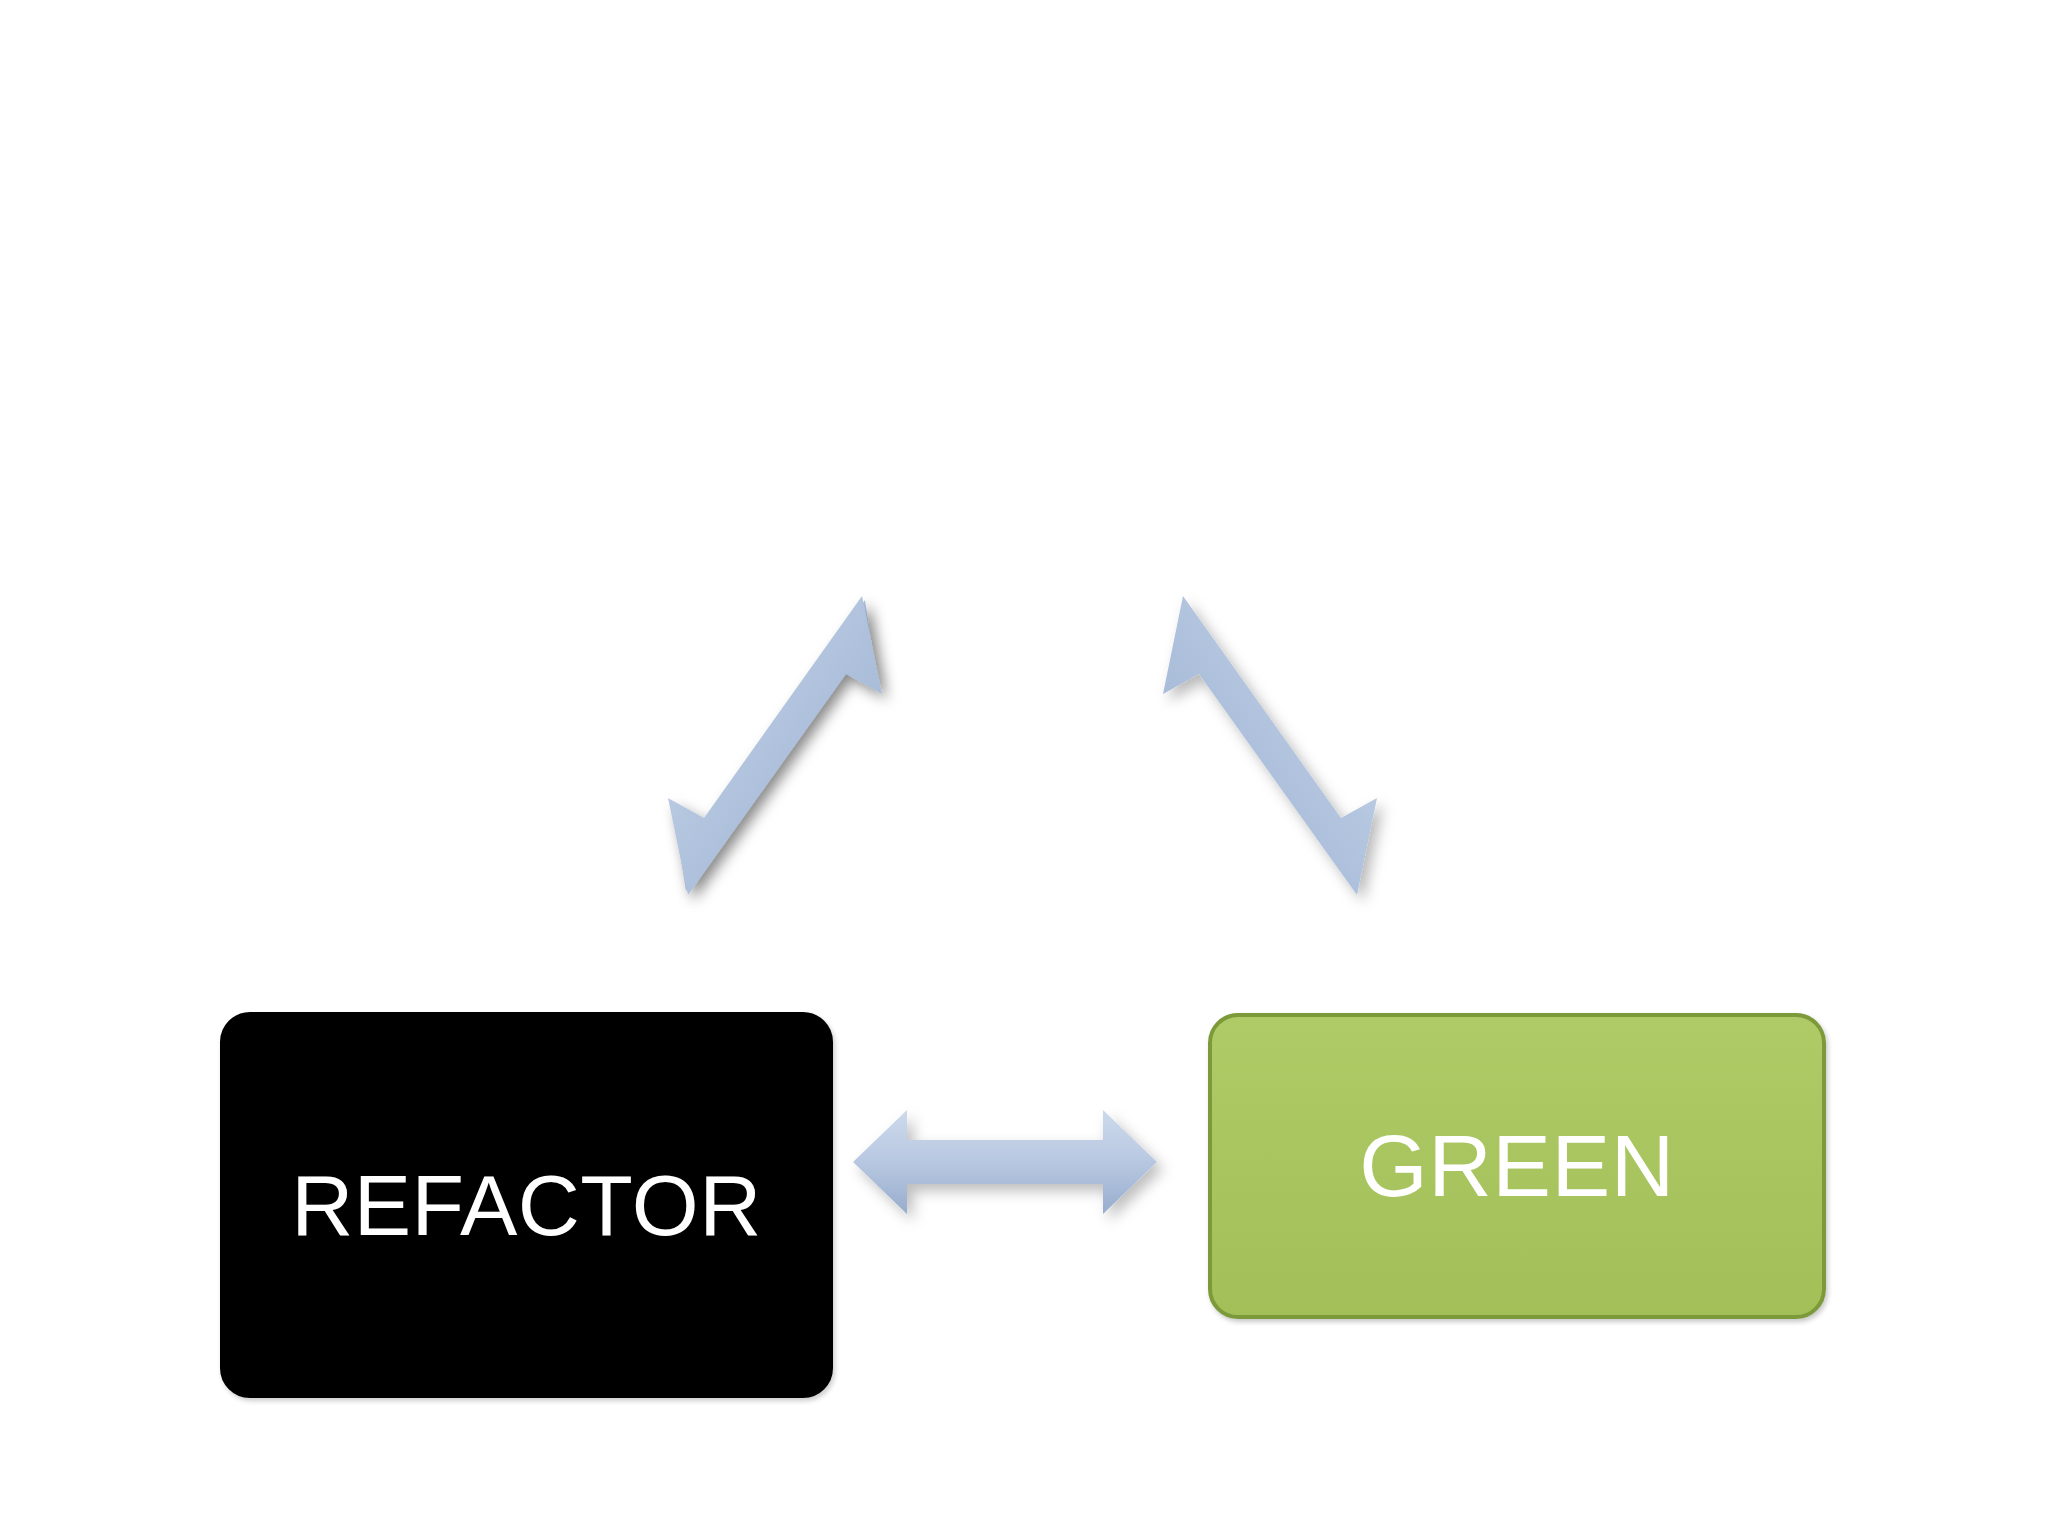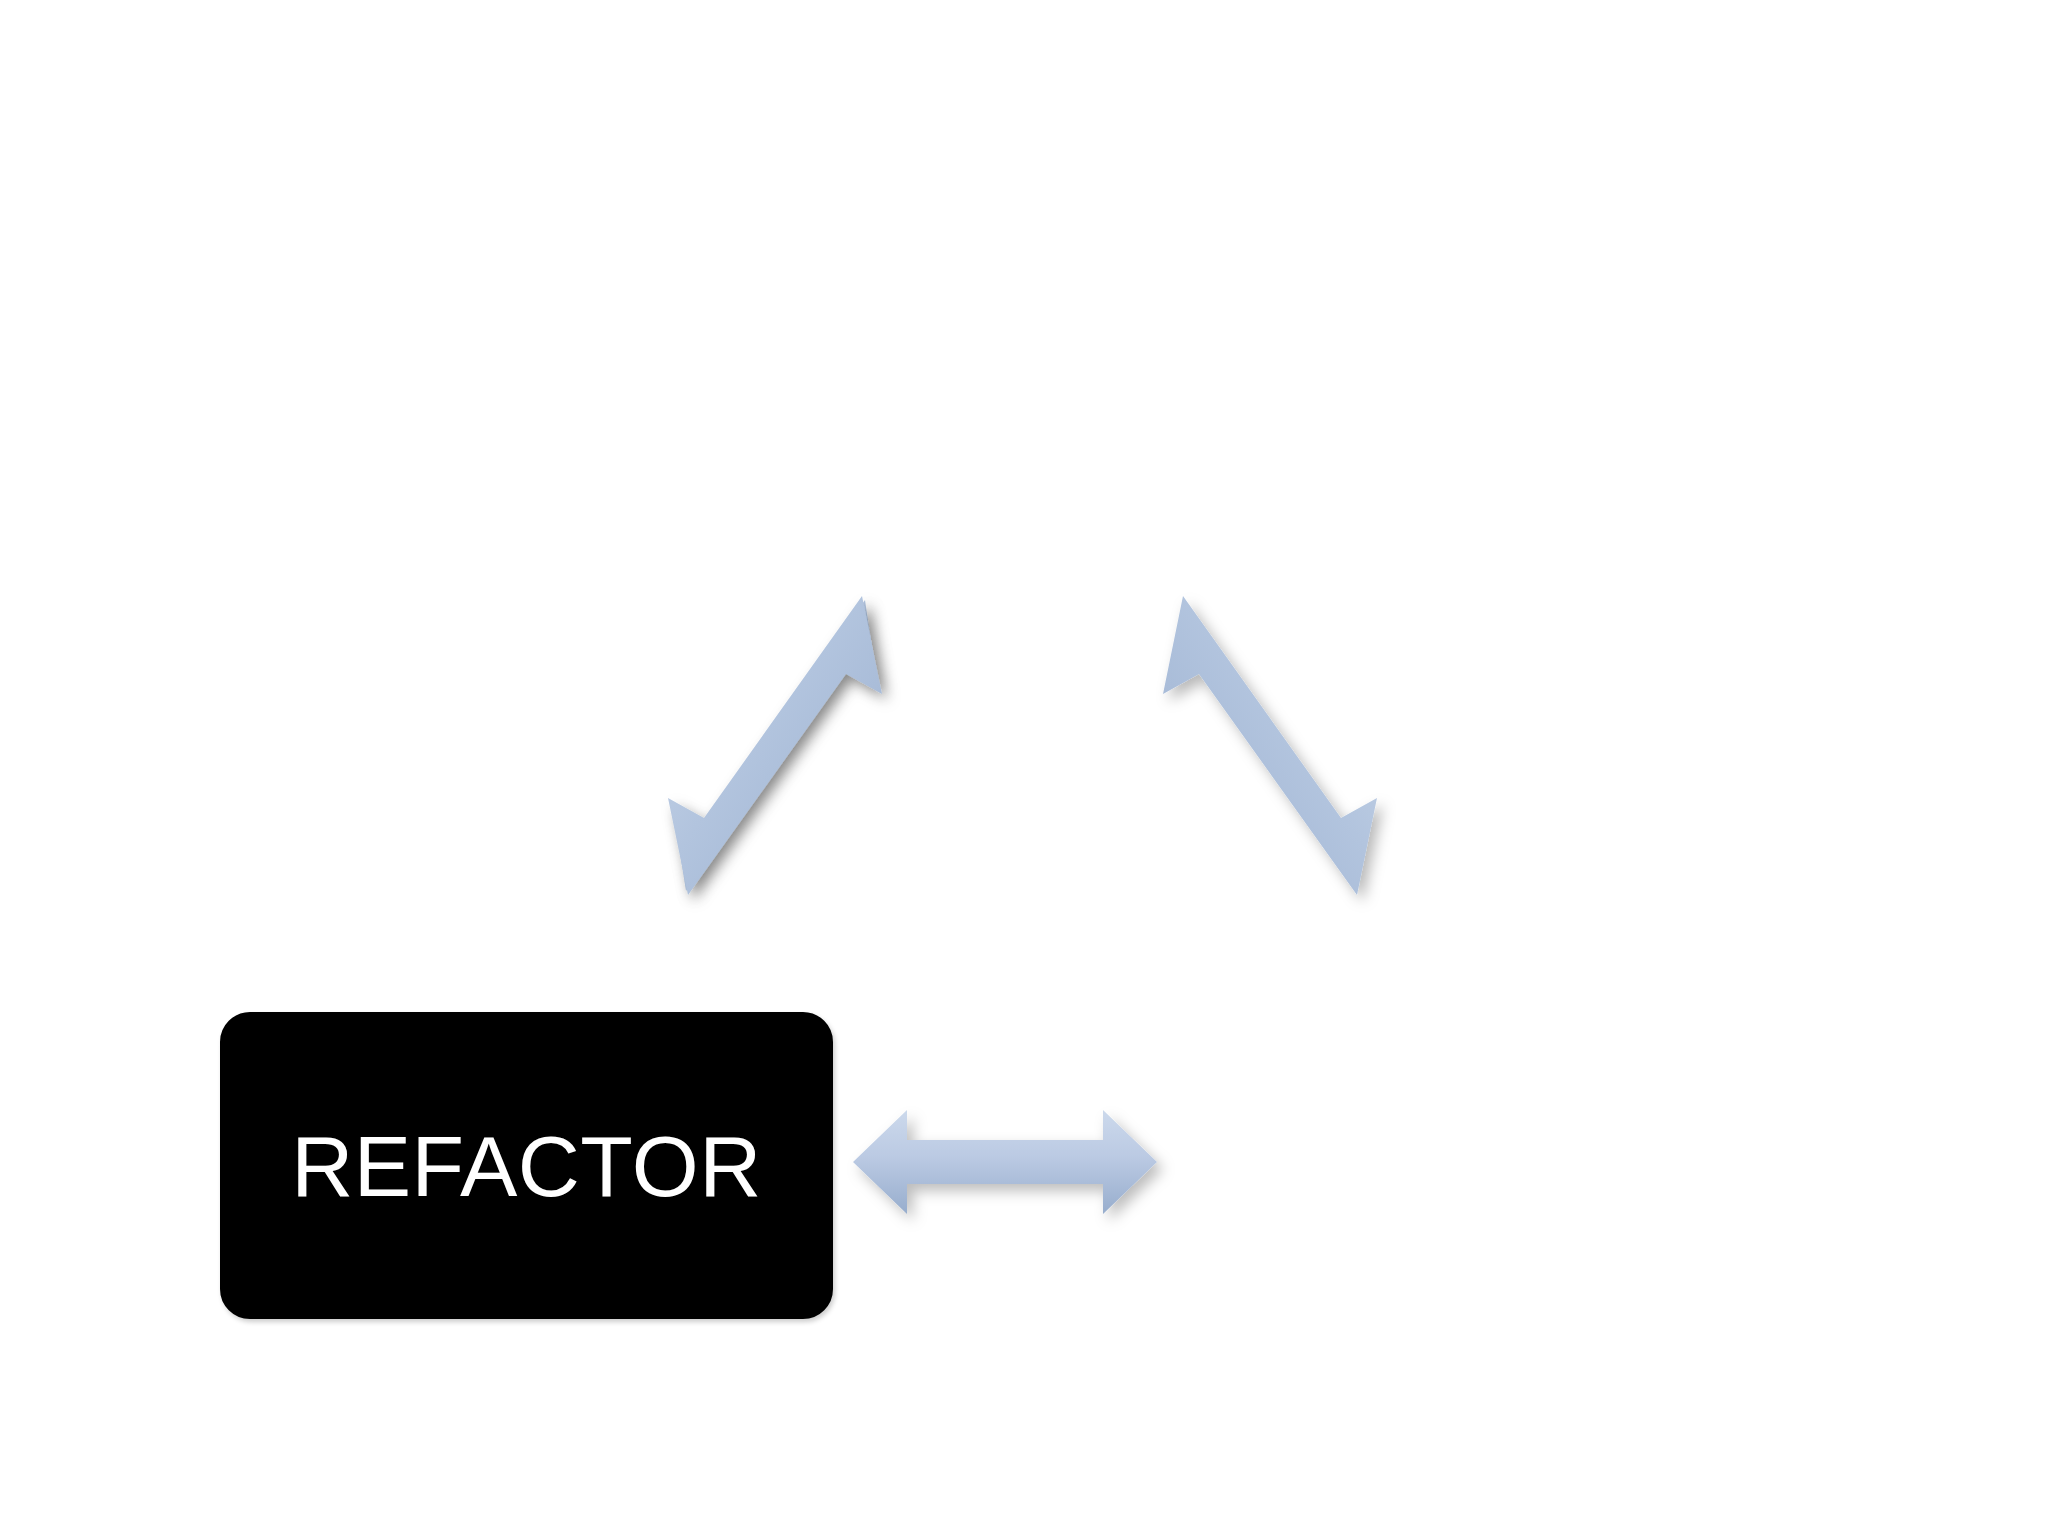--- a/index.html
+++ b/index.html
@@ -51,21 +51,21 @@
     border: 4px solid #a5403c;
     box-shadow: 2px 3px 5px rgba(0,0,0,0.22);
   }
   #node-red .node-label { font-size: 88px; }
 
   
   #node-refactor {
     left: 220px;
     top: 1012px;
     width: 613px;
-    height: 307px;
+    height: 386px;
     background: #000000;
     border: 3px solid #000000;
     box-shadow: 2px 3px 5px rgba(0,0,0,0.20);
   }
   #node-refactor .node-label { font-size: 86px; }
 
   
   #node-green {
     left: 1208px;
     top: 1013px;
@@ -105,20 +105,23 @@
 </head>
 <body>
 
 <div id="slide">
 
 
   <div class="node" id="node-refactor">
     <span class="node-label">REFACTOR</span>
   </div>
 
+  <div class="node" id="node-green">
+    <span class="node-label">GREEN</span>
+  </div>
 
   <div class="arrow" id="arrow-red-refactor">
     <svg width="330" height="350" viewBox="0 0 330 350" xmlns="http://www.w3.org/2000/svg">
       <defs>
         <linearGradient id="gradDiagL" x1="0" y1="0" x2="1" y2="1">
           <stop offset="0%" stop-color="#cbd8ea"></stop>
           <stop offset="45%" stop-color="#b2c4de"></stop>
           <stop offset="100%" stop-color="#9aafcf"></stop>
         </linearGradient>
         <filter id="shDiagL" x="-30%" y="-30%" width="180%" height="180%">

